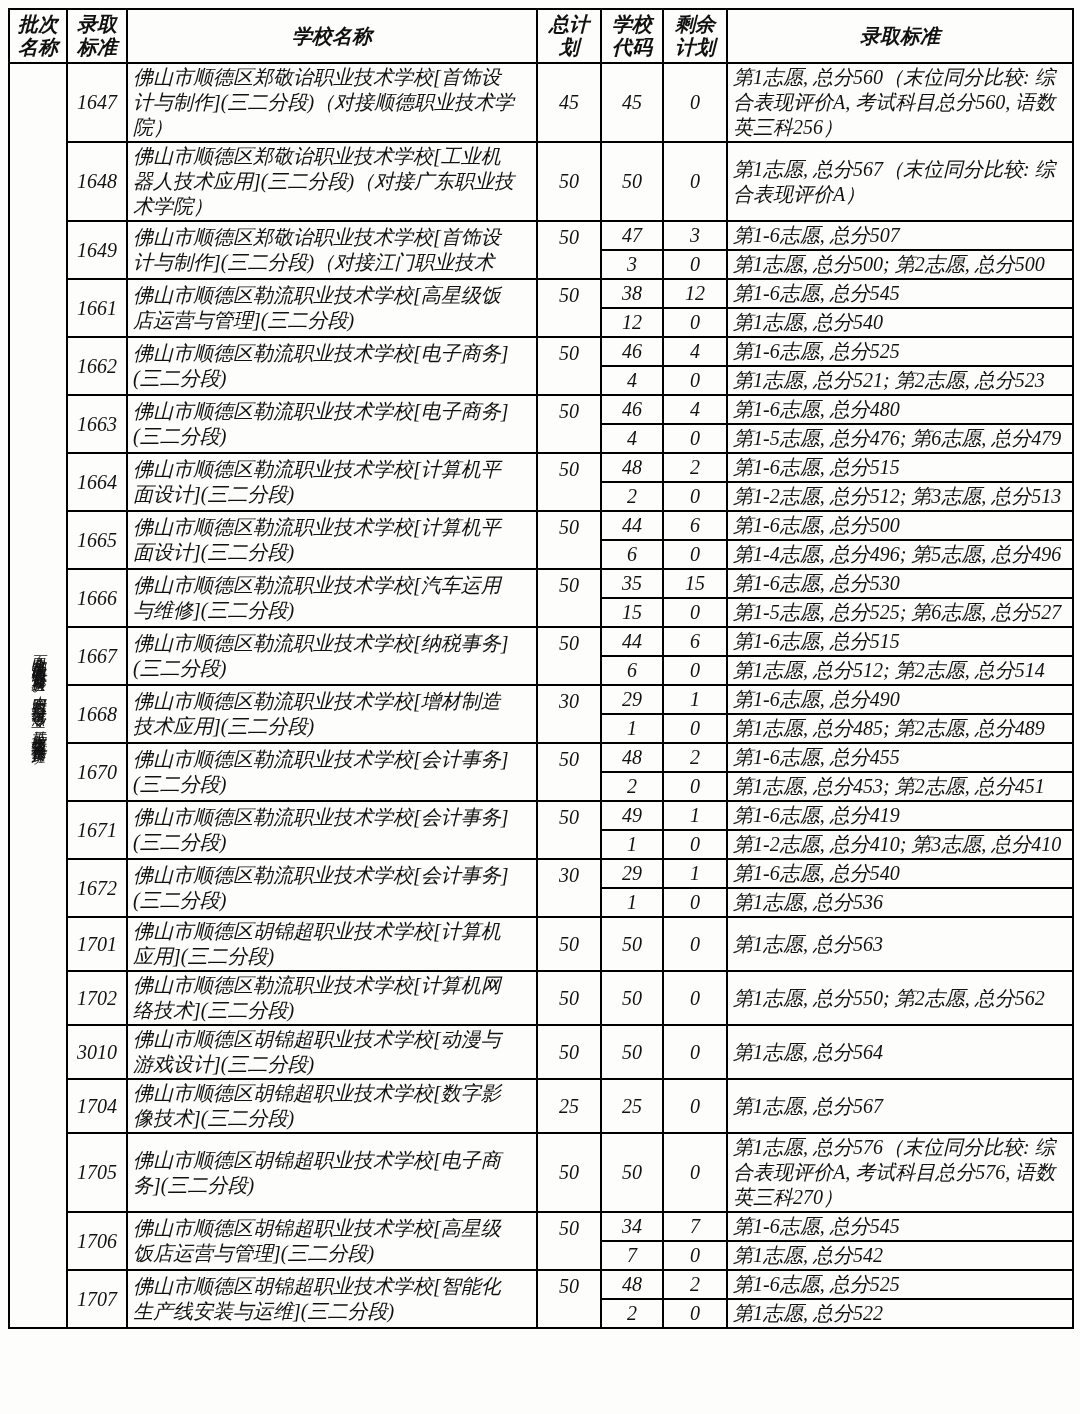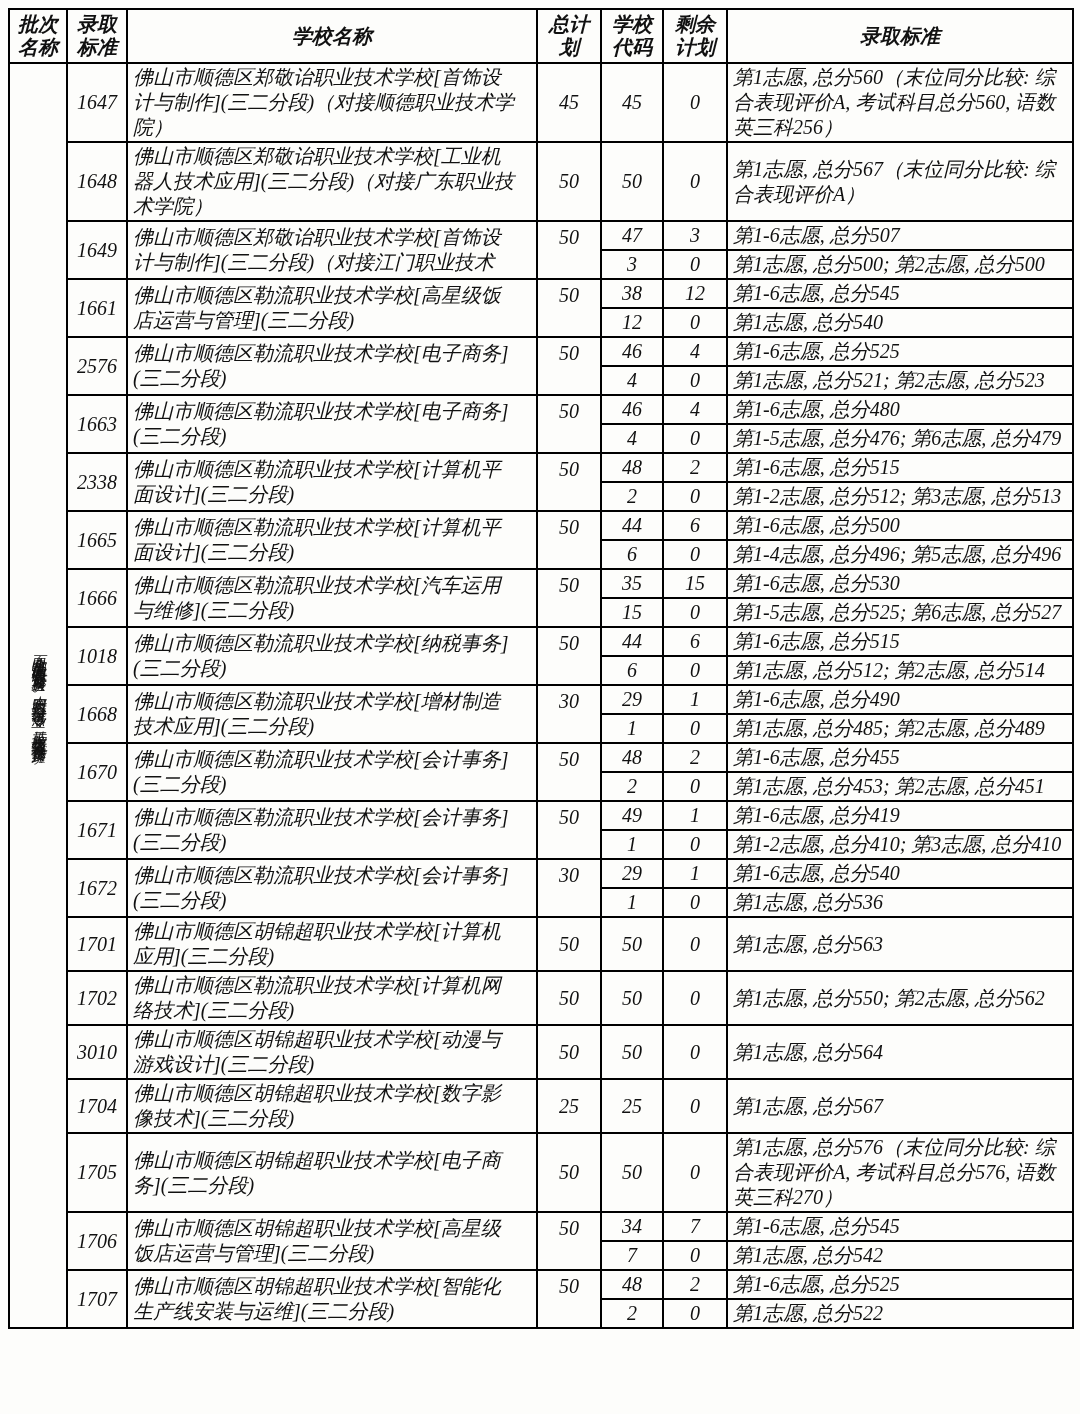--- a/index.html
+++ b/index.html
@@ -108,21 +108,21 @@
           <td class="center">38</td>
           <td class="center">12</td>
           <td class="standard">第1-6志愿, 总分545</td>
         </tr>
         <tr>
           <td class="center">12</td>
           <td class="center">0</td>
           <td class="standard">第1志愿, 总分540</td>
         </tr>
         <tr>
-          <td class="center" rowspan="2">2576</td>
+          <td class="center" rowspan="2">1662</td>
           <td class="name" rowspan="2">佛山市顺德区勒流职业技术学校[电子商务](三二分段)</td>
           <td class="center total-top" rowspan="2">50</td>
           <td class="center">46</td>
           <td class="center">4</td>
           <td class="standard">第1-6志愿, 总分525</td>
         </tr>
         <tr>
           <td class="center">4</td>
           <td class="center">0</td>
           <td class="standard">第1志愿, 总分521; 第2志愿, 总分523</td>
@@ -134,21 +134,21 @@
           <td class="center">46</td>
           <td class="center">4</td>
           <td class="standard">第1-6志愿, 总分480</td>
         </tr>
         <tr>
           <td class="center">4</td>
           <td class="center">0</td>
           <td class="standard">第1-5志愿, 总分476; 第6志愿, 总分479</td>
         </tr>
         <tr>
-          <td class="center" rowspan="2">2338</td>
+          <td class="center" rowspan="2">1664</td>
           <td class="name" rowspan="2">佛山市顺德区勒流职业技术学校[计算机平面设计](三二分段)</td>
           <td class="center total-top" rowspan="2">50</td>
           <td class="center">48</td>
           <td class="center">2</td>
           <td class="standard">第1-6志愿, 总分515</td>
         </tr>
         <tr>
           <td class="center">2</td>
           <td class="center">0</td>
           <td class="standard">第1-2志愿, 总分512; 第3志愿, 总分513</td>
@@ -173,21 +173,21 @@
           <td class="center">35</td>
           <td class="center">15</td>
           <td class="standard">第1-6志愿, 总分530</td>
         </tr>
         <tr>
           <td class="center">15</td>
           <td class="center">0</td>
           <td class="standard">第1-5志愿, 总分525; 第6志愿, 总分527</td>
         </tr>
         <tr>
-          <td class="center" rowspan="2">1018</td>
+          <td class="center" rowspan="2">1667</td>
           <td class="name" rowspan="2">佛山市顺德区勒流职业技术学校[纳税事务](三二分段)</td>
           <td class="center total-top" rowspan="2">50</td>
           <td class="center">44</td>
           <td class="center">6</td>
           <td class="standard">第1-6志愿, 总分515</td>
         </tr>
         <tr>
           <td class="center">6</td>
           <td class="center">0</td>
           <td class="standard">第1志愿, 总分512; 第2志愿, 总分514</td>

